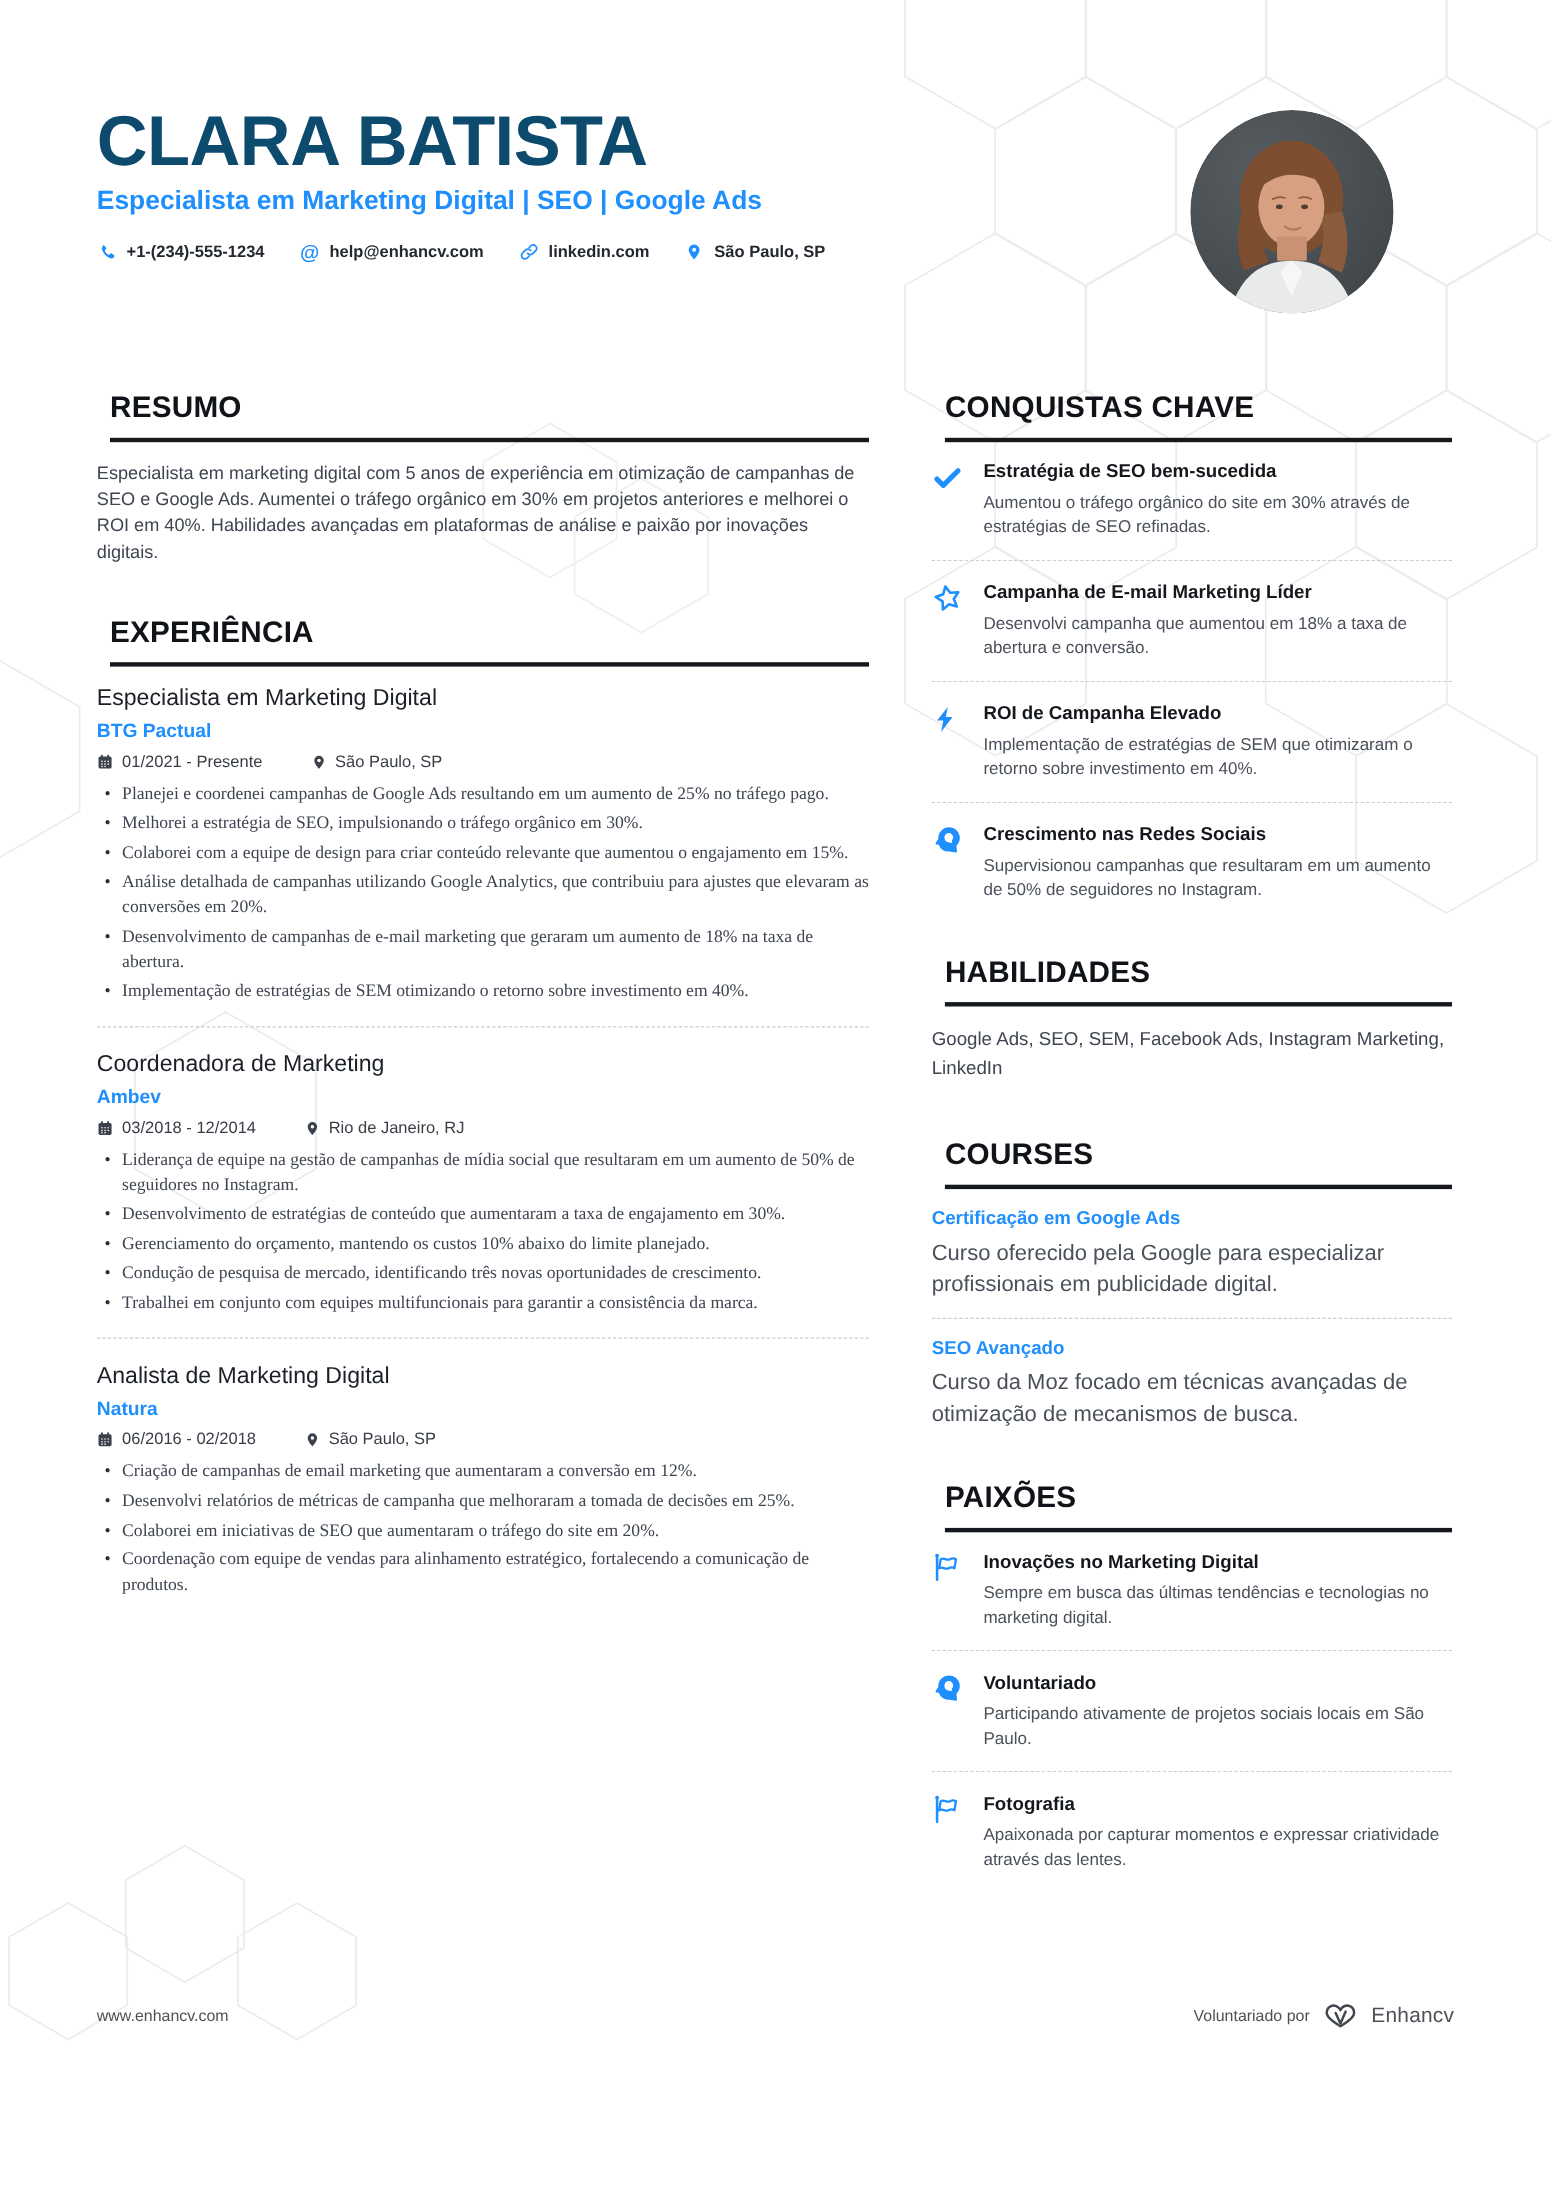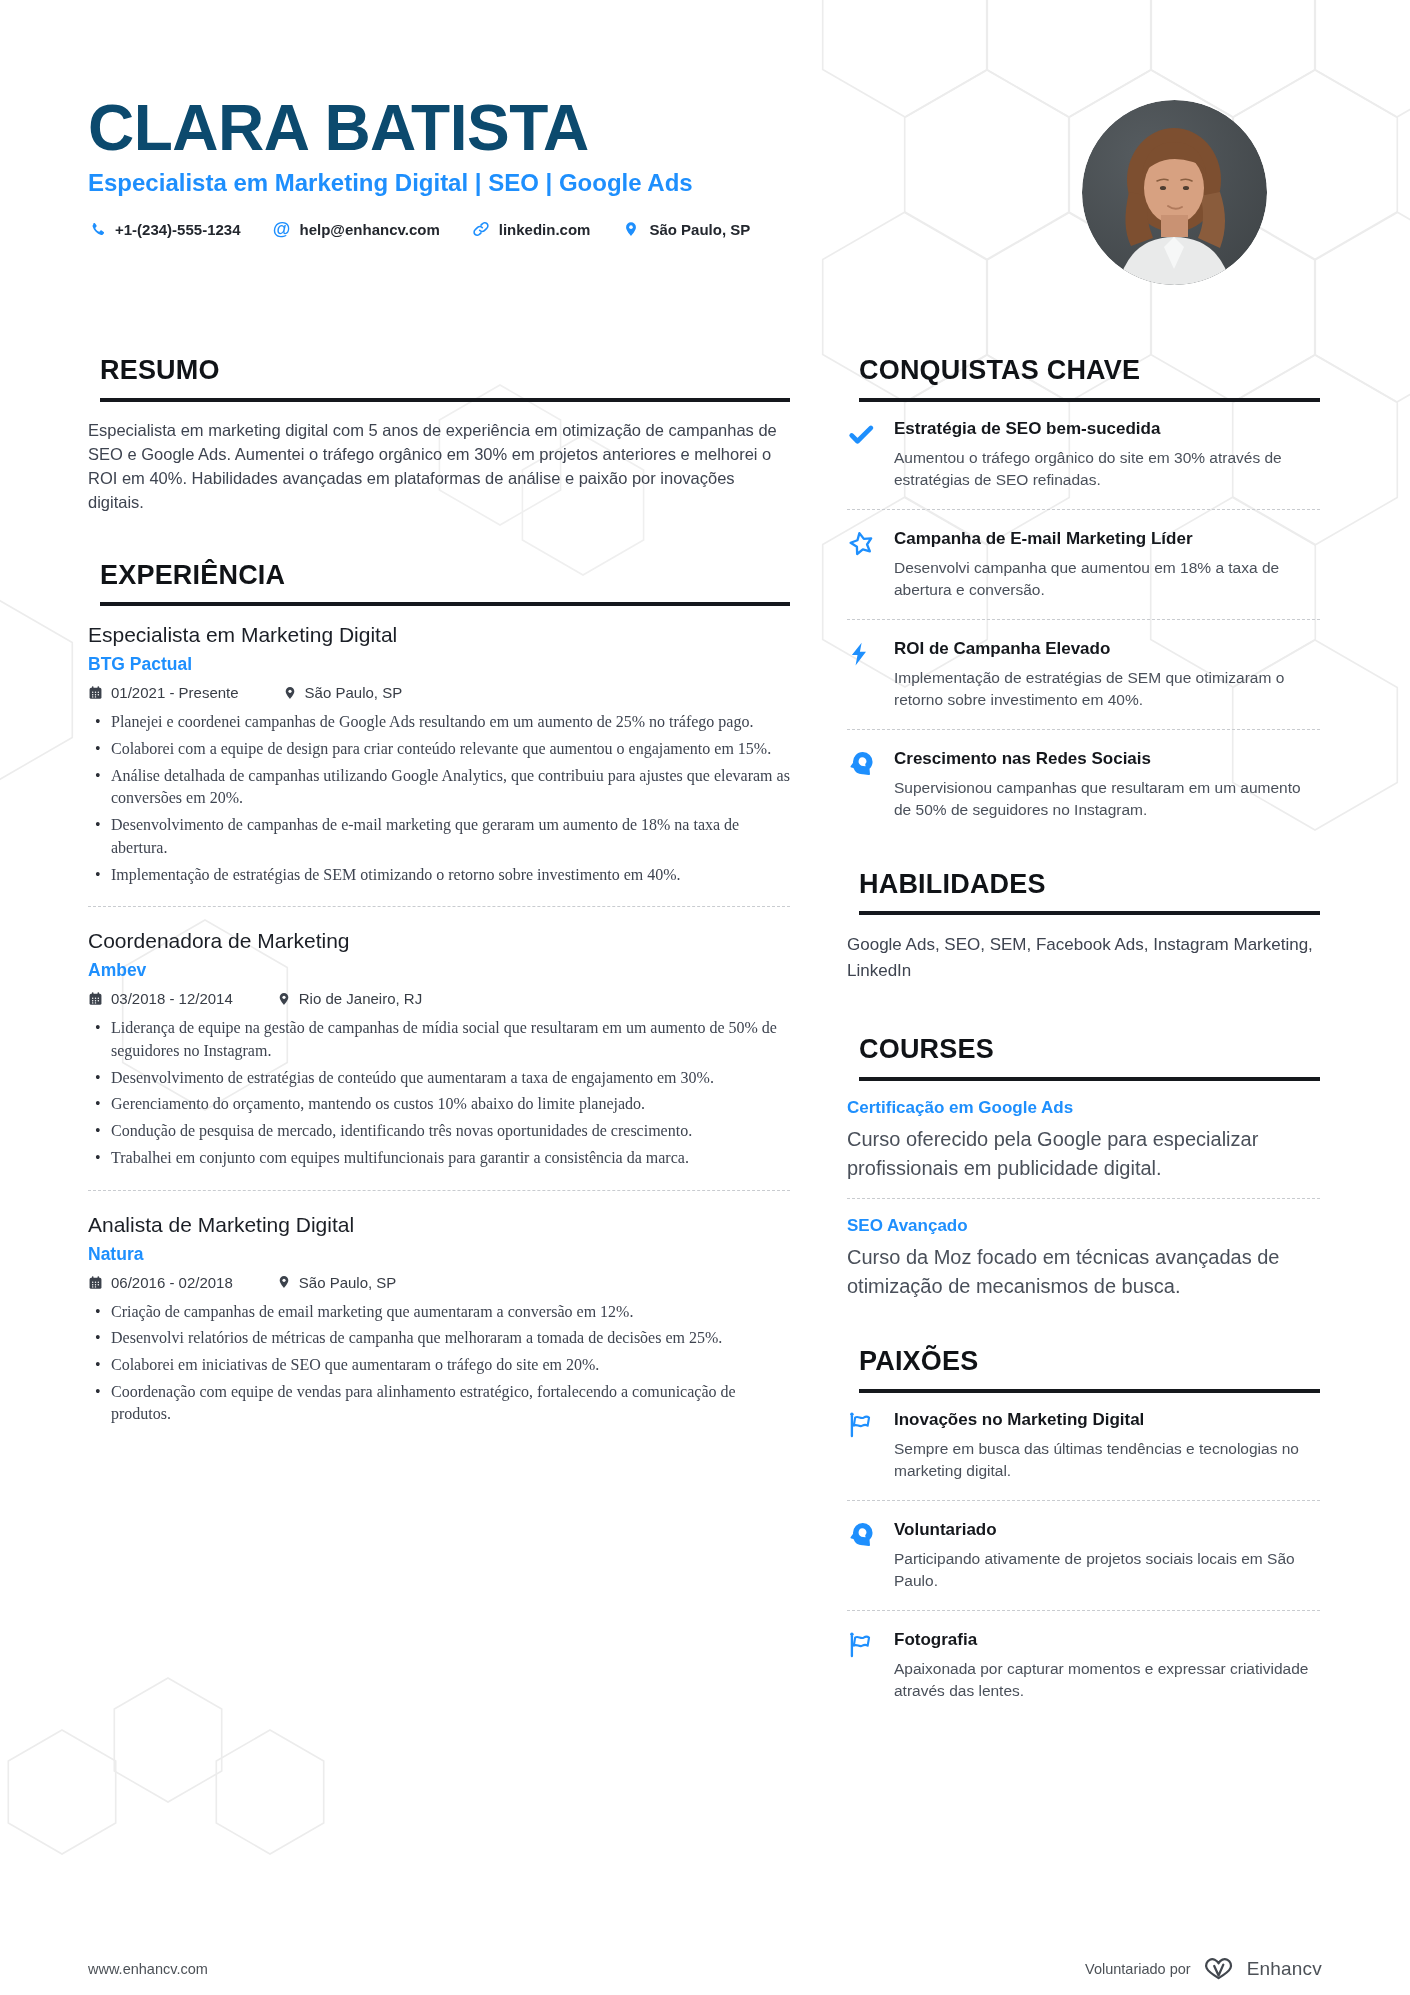--- a/index.html
+++ b/index.html
@@ -52,21 +52,21 @@
   .skills-text { font-size:17px; line-height:1.5; color:#3e4450; margin:0; }
 
   .courses-section { margin-top:52px; }
   .course + .course { border-top:1px dashed #c9ccd0; margin-top:15px; padding-top:17px; }
   .course-title { font-size:17px; font-weight:700; color:#1e8ffd; margin:0 0 7px 0; }
   .course-text { font-size:20px; line-height:1.45; color:#4a505a; margin:0; }
 
   .passions-section { margin-top:46px; }
 
   
-  .footer { position:absolute; z-index:1; left:88px; right:88px; top:1956px; display:flex; justify-content:space-between; align-items:center;text-align:center; }
+  .footer { position:absolute; z-index:1; left:88px; right:88px; top:1820px; display:flex; justify-content:space-between; align-items:center;text-align:center; }
   .footer-site { font-size:14.5px; color:#4c5157; }
   .footer-brand { display:flex; align-items:center; gap:10px; }
   .powered-by { font-size:14.5px; color:#4c5157; }
   .brand-name { font-size:19px; color:#4c5157; letter-spacing:0.2px; }
 </style>
 </head>
 <body>
 
 <svg class="hex-bg" viewBox="0 0 1410 1995" fill="none" xmlns="http://www.w3.org/2000/svg">
   <defs>
@@ -205,20 +205,21 @@
             <span class="meta-item">
               <svg width="14" height="16" viewBox="0 0 24 24">
                   <path d="M12 1.8a7.4 7.4 0 0 0-7.4 7.4c0 5.3 7.4 13 7.4 13s7.4-7.7 7.4-13A7.4 7.4 0 0 0 12 1.8z" fill="#3c424c"></path>
                   <circle cx="12" cy="9.2" r="2.7" fill="#fff"></circle>
                 </svg>
               <span>São Paulo, SP</span>
             </span>
           </div>
           <ul class="bullets">
             <li>Planejei e coordenei campanhas de Google Ads resultando em um aumento de 25% no tráfego pago.</li>
+            <li>Melhorei a estratégia de SEO, impulsionando o tráfego orgânico em 30%.</li>
             <li>Colaborei com a equipe de design para criar conteúdo relevante que aumentou o engajamento em 15%.</li>
             <li>Análise detalhada de campanhas utilizando Google Analytics, que contribuiu para ajustes que elevaram as conversões em 20%.</li>
             <li>Desenvolvimento de campanhas de e-mail marketing que geraram um aumento de 18% na taxa de abertura.</li>
             <li>Implementação de estratégias de SEM otimizando o retorno sobre investimento em 40%.</li>
           </ul>
         </div>
 
         <div class="job">
           <h4 class="job-title">Coordenadora de Marketing</h4>
           <div class="job-company">Ambev</div>

